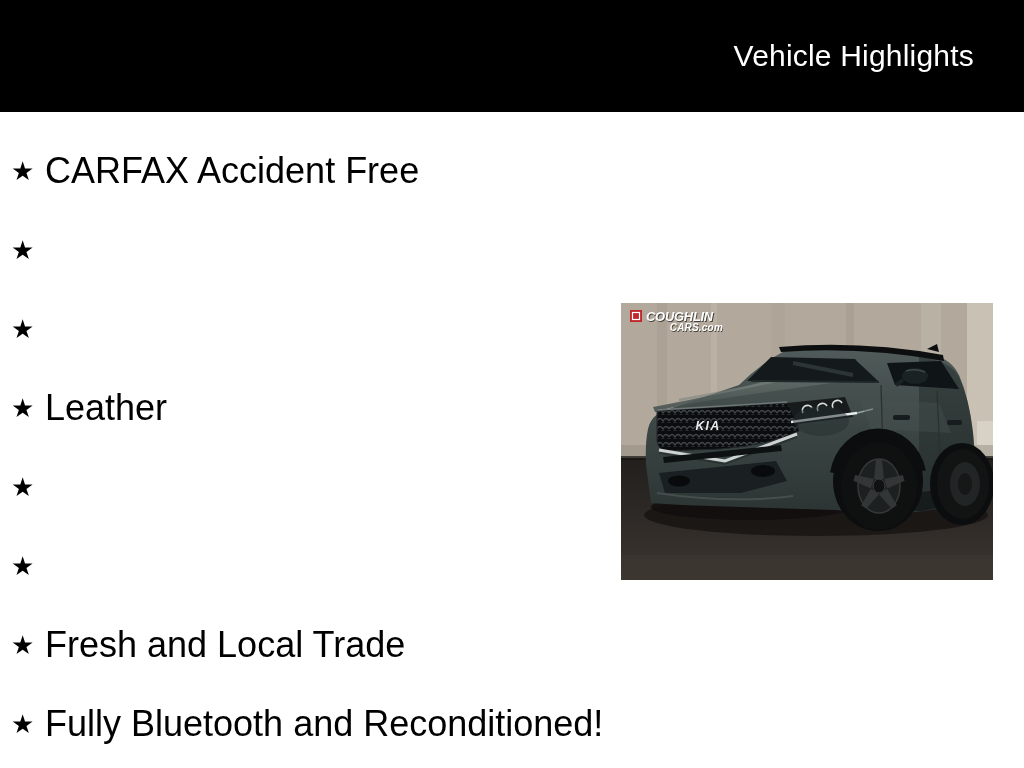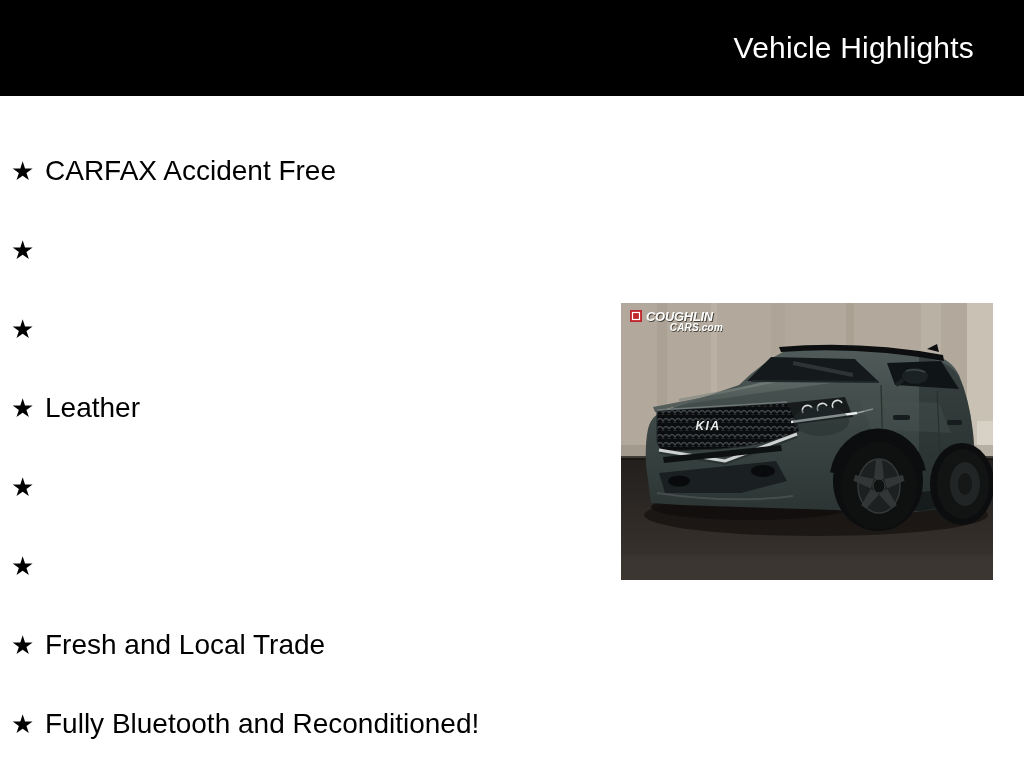--- a/index.html
+++ b/index.html
@@ -4,42 +4,42 @@
 <style>
   html,body{margin:0;padding:0;}
   body{
     width:1024px;height:768px;
     background:#ffffff;
     font-family:"Liberation Sans",sans-serif;
     position:relative;overflow:hidden;
   }
   .topbar{
     position:absolute;top:0;left:0;
-    width:1024px;height:96px;
+    width:1024px;height:112px;
     background:#000000;
     display:flex;align-items:center;justify-content:flex-end;
     padding-right:50px;box-sizing:border-box;
   }
   .topbar .title{
     color:#ffffff;font-size:30px;font-weight:400;letter-spacing:0.2px;
   }
   .highlights{
     position:absolute;top:131px;left:0;
     margin:0;padding:0;list-style:none;
   }
   .hl{
     height:79px;display:flex;align-items:center;
     padding-left:11px;
   }
   .star{
     width:34px;font-size:26px;color:#000;line-height:1;
     flex:0 0 auto;
   }
   .hl-text{
-    font-size:28px;color:#000;white-space:nowrap;
+    font-size:36px;color:#000;white-space:nowrap;
   }
   .photo{
     position:absolute;left:621px;top:303px;
     width:372px;height:277px;margin:0;
   }
   .photo svg{display:block;}
   .wm-main{font:italic 700 13px "Liberation Sans",sans-serif;fill:#ffffff;letter-spacing:-0.3px;}
   .wm-sh{font:italic 700 13px "Liberation Sans",sans-serif;fill:#46423b;letter-spacing:-0.3px;}
   .wm2-main{font:italic 700 10px "Liberation Sans",sans-serif;fill:#ffffff;letter-spacing:0.2px;}
   .wm2-sh{font:italic 700 10px "Liberation Sans",sans-serif;fill:#46423b;letter-spacing:0.2px;}

